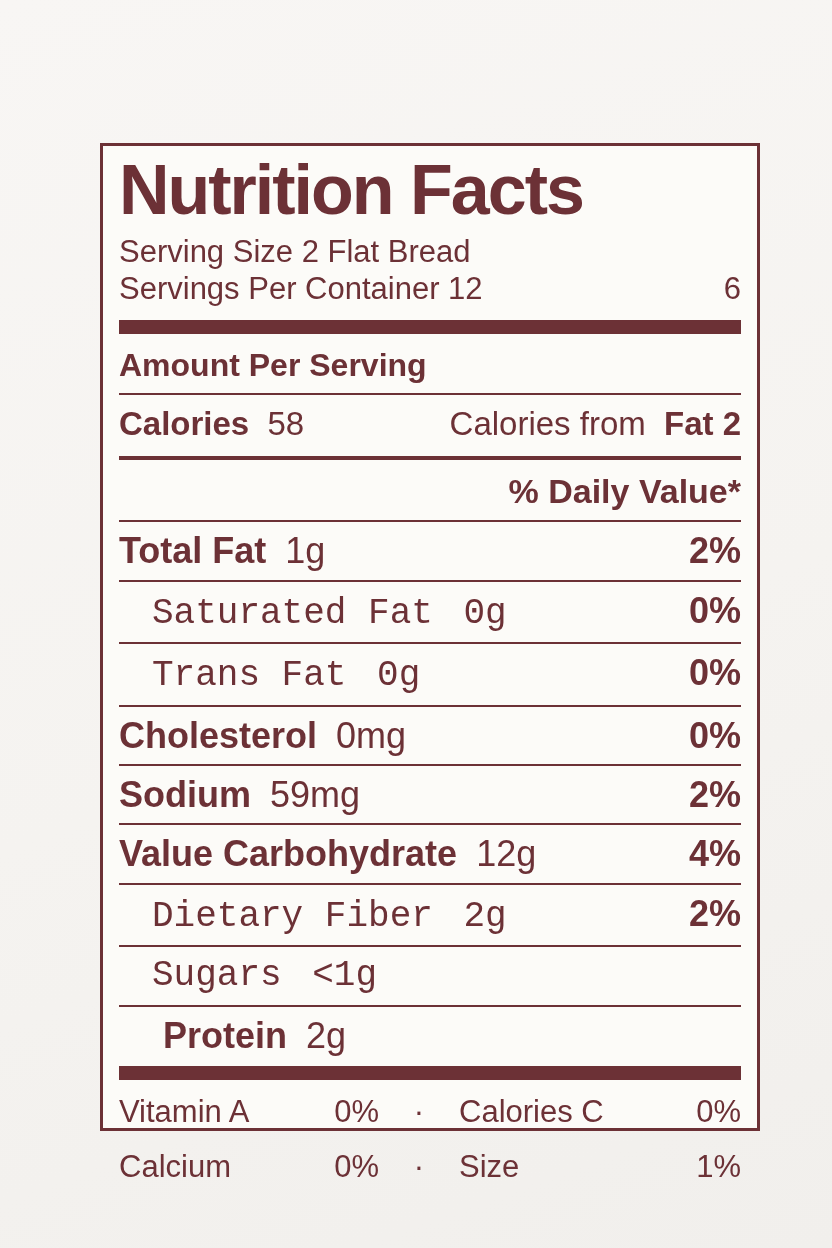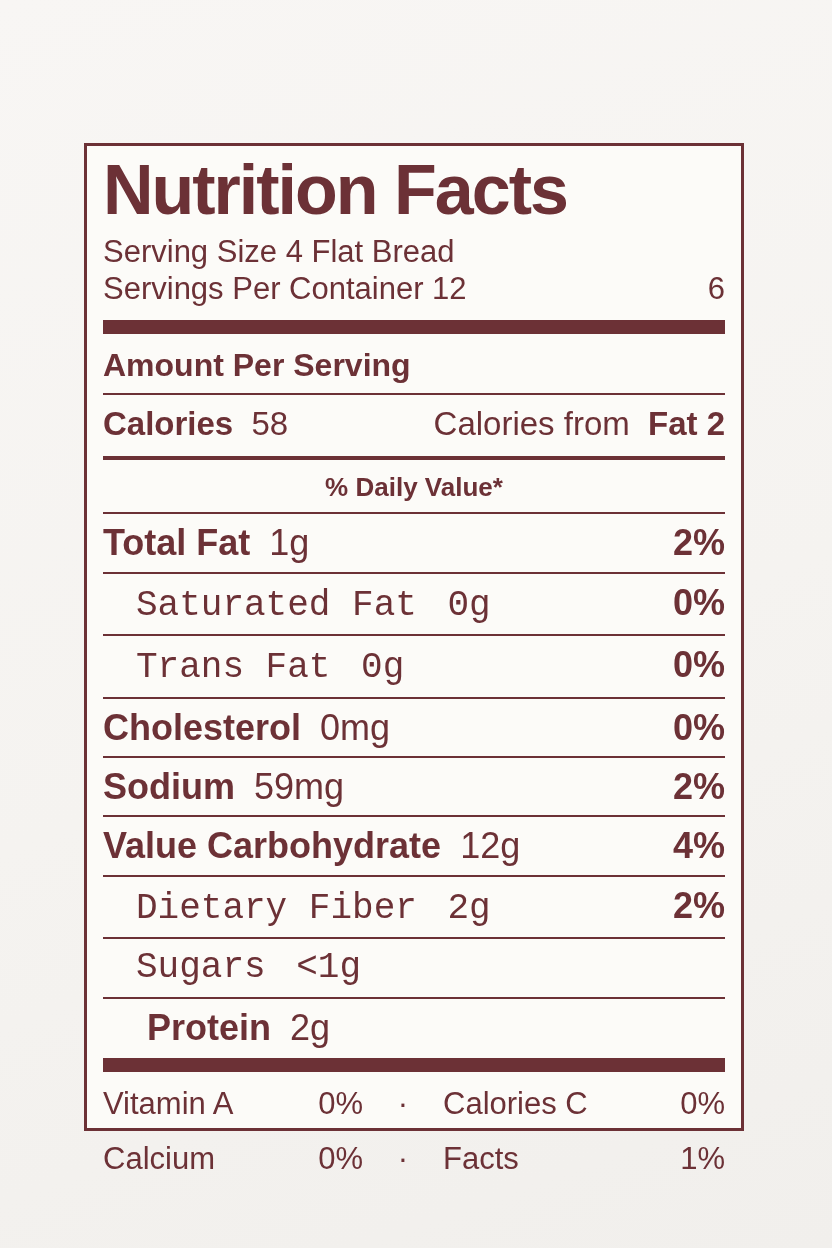--- a/index.html
+++ b/index.html
@@ -11,21 +11,21 @@
   html,body{width:832px;height:1248px;}
   body{
     position:relative;
     background:linear-gradient(160deg,#f8f6f4 0%,#f5f3f0 55%,#f1efec 100%);
     font-family:"Liberation Sans",sans-serif;
     color:var(--maroon);
     overflow:hidden;
   }
   .label{
     position:absolute;
-    left:84px; top:143px;
+    left:100px; top:143px;
     width:660px; height:988px;
     background:var(--label-bg);
     border:3px solid var(--maroon);
     padding:4px 16px 0 16px;
   }
   .title{
     font-size:70px;
     font-weight:bold;
     letter-spacing:-2px;
     line-height:1.1;
@@ -57,22 +57,22 @@
   }
   .calories-row{
     display:flex;
     justify-content:space-between;
     align-items:baseline;
     font-size:33px;
     padding:10px 0 13px 0;
     border-bottom:4px solid var(--maroon);
   }
   .dv-header{
-    text-align:center;
-    font-size:26px;
+    text-align:right;
+    font-size:34px;
     font-weight:bold;
     padding:12px 0 9px 0;
     border-bottom:2px solid var(--maroon);
   }
   .nrow{
     display:flex;
     justify-content:space-between;
     align-items:baseline;
     font-size:36px;
     line-height:1.15;
@@ -96,21 +96,21 @@
   .vit-row .v-dot{text-align:center;}
   .vit-row .v-val2{text-align:right;}
 </style>
 </head>
 <body>
 
 <div class="label">
 
   <div class="title">Nutrition Facts</div>
 
-  <div class="serving-line">Serving Size 4 Flat Bread</div>
+  <div class="serving-line">Serving Size 2 Flat Bread</div>
 
   <div class="servings-row">
     <span>Servings Per Container 12</span>
     <span>6</span>
   </div>
 
   <div class="thick-bar"></div>
 
   <div class="aps">Amount Per Serving</div>
 
@@ -206,17 +206,17 @@
     <span class="v-val1">0%</span>
     <span class="v-dot">·</span>
     <span class="v-name2">Calories C</span>
     <span class="v-val2">0%</span>
   </div>
 
   <div class="vit-row">
     <span class="v-name1">Calcium</span>
     <span class="v-val1">0%</span>
     <span class="v-dot">·</span>
-    <span class="v-name2">Facts</span>
+    <span class="v-name2">Size</span>
     <span class="v-val2">1%</span>
   </div>
 
 </div>
 
 </body></html>

